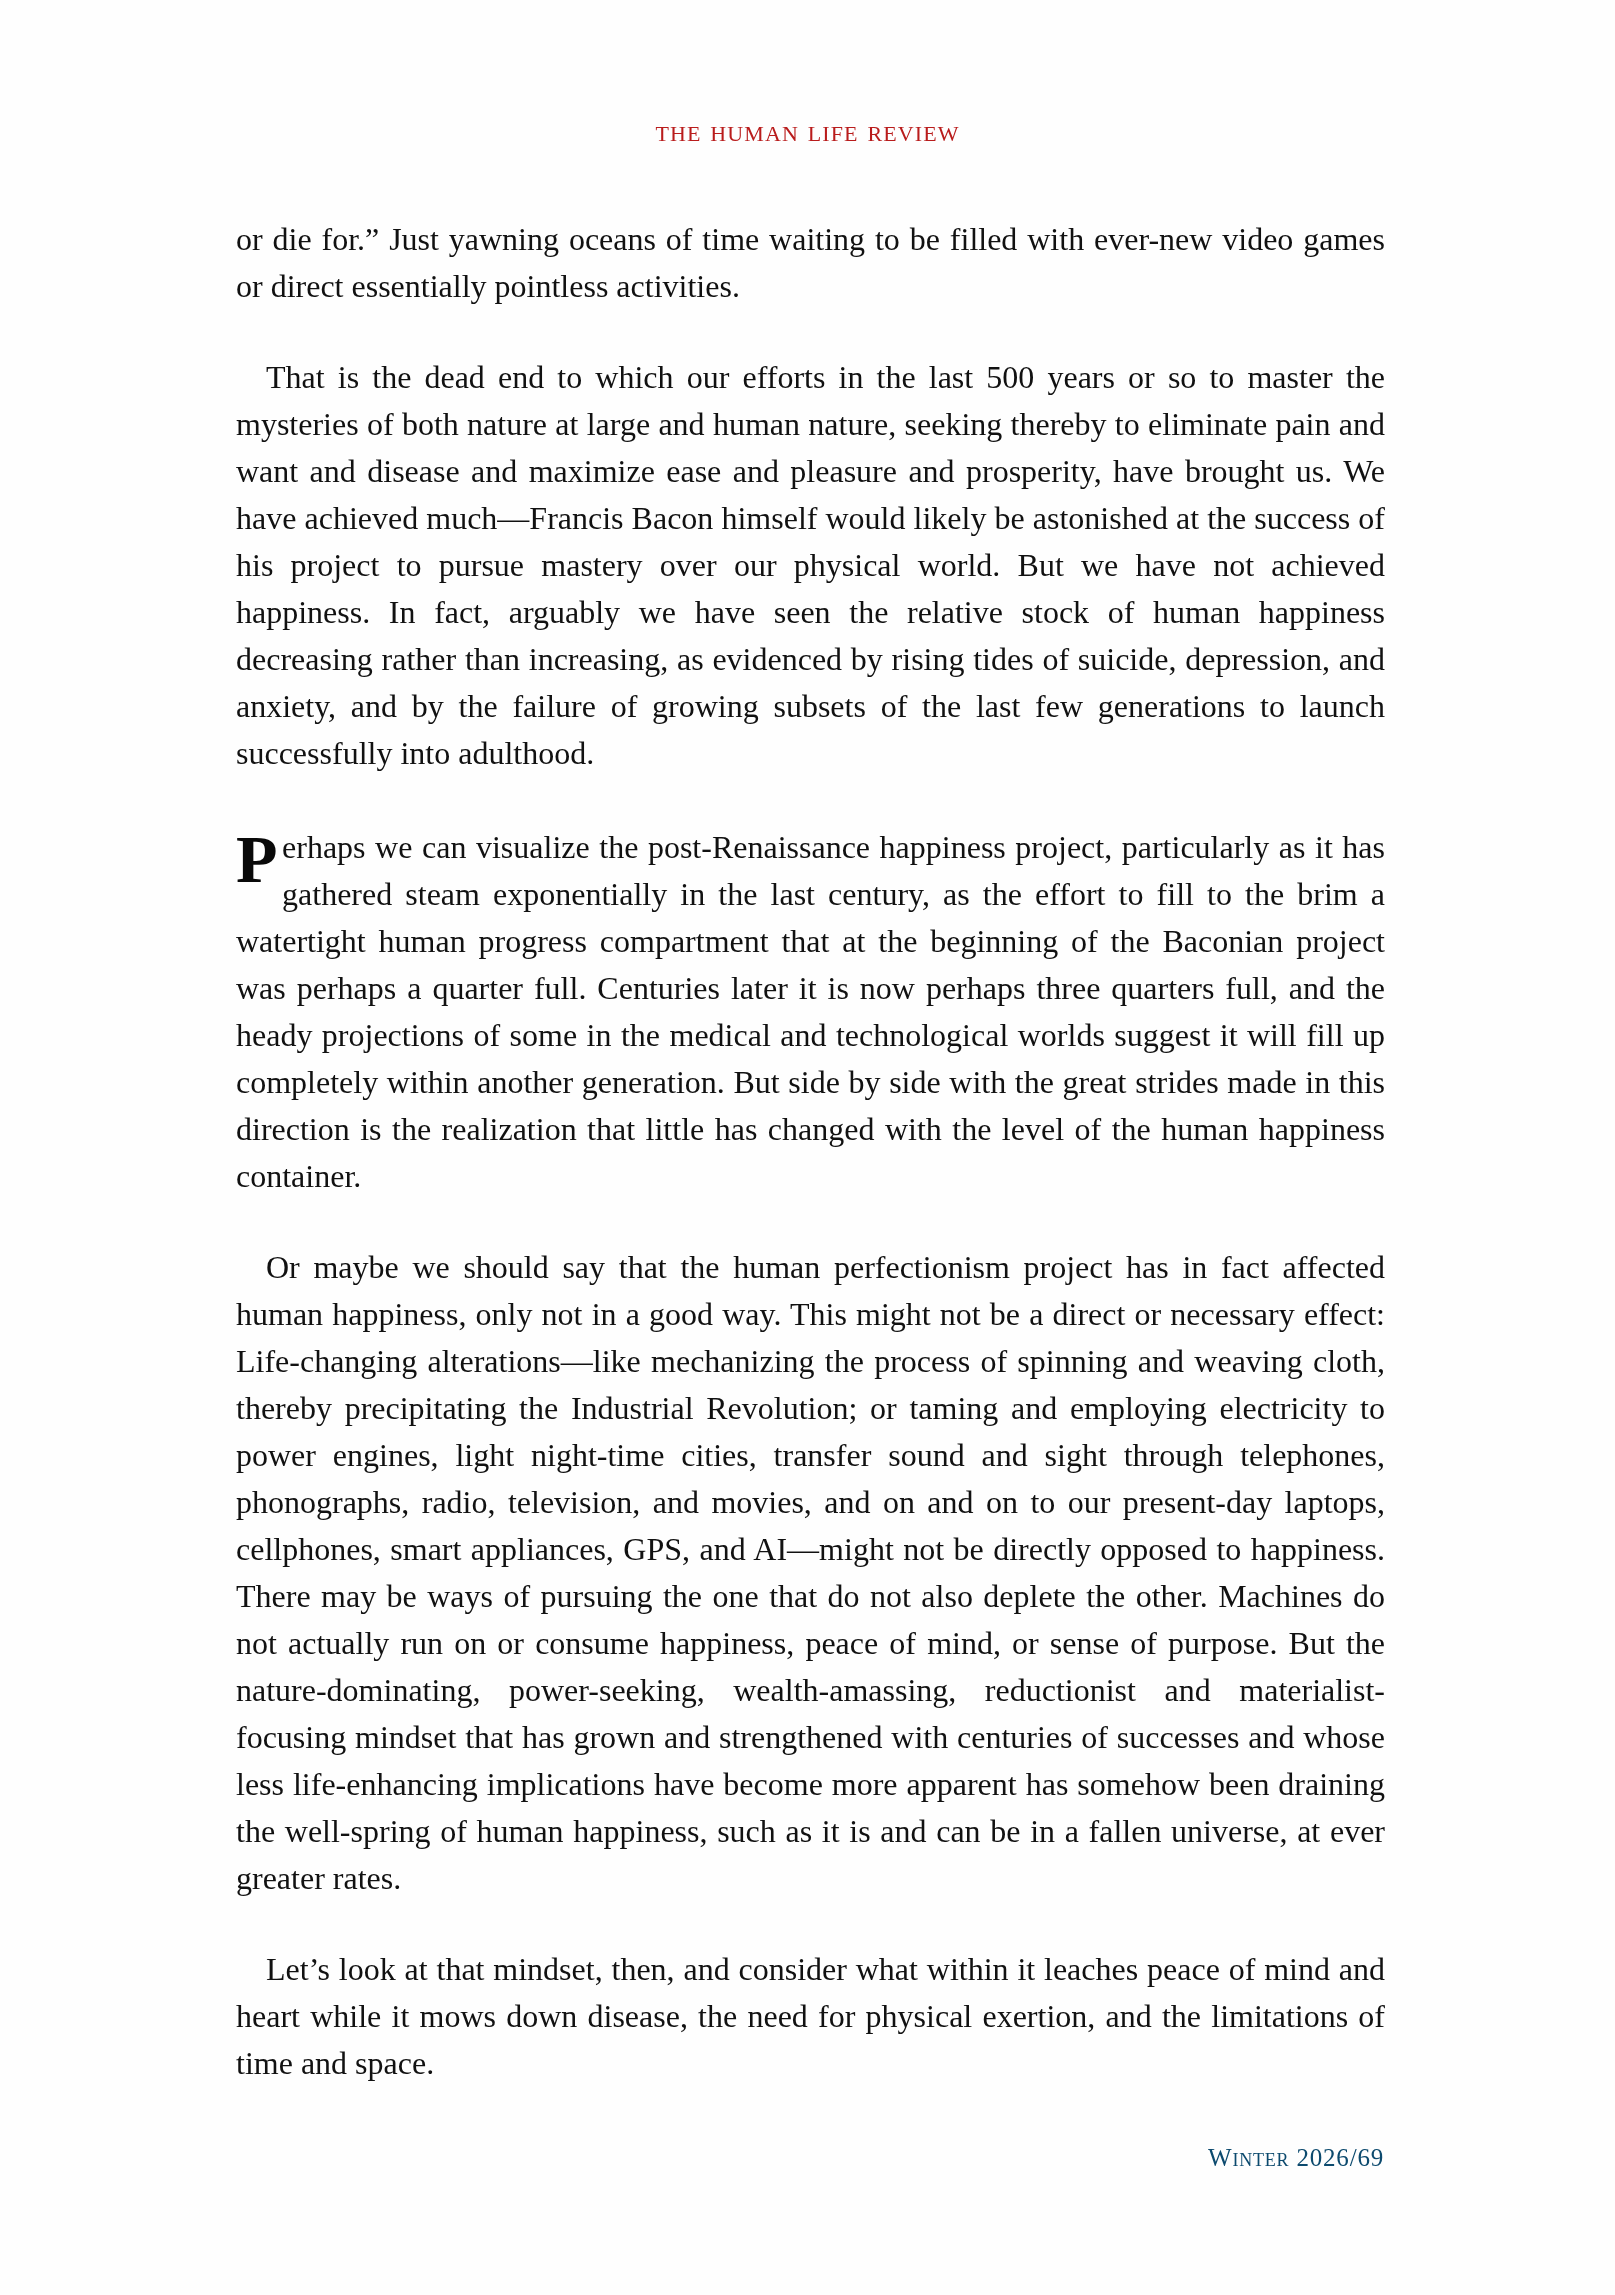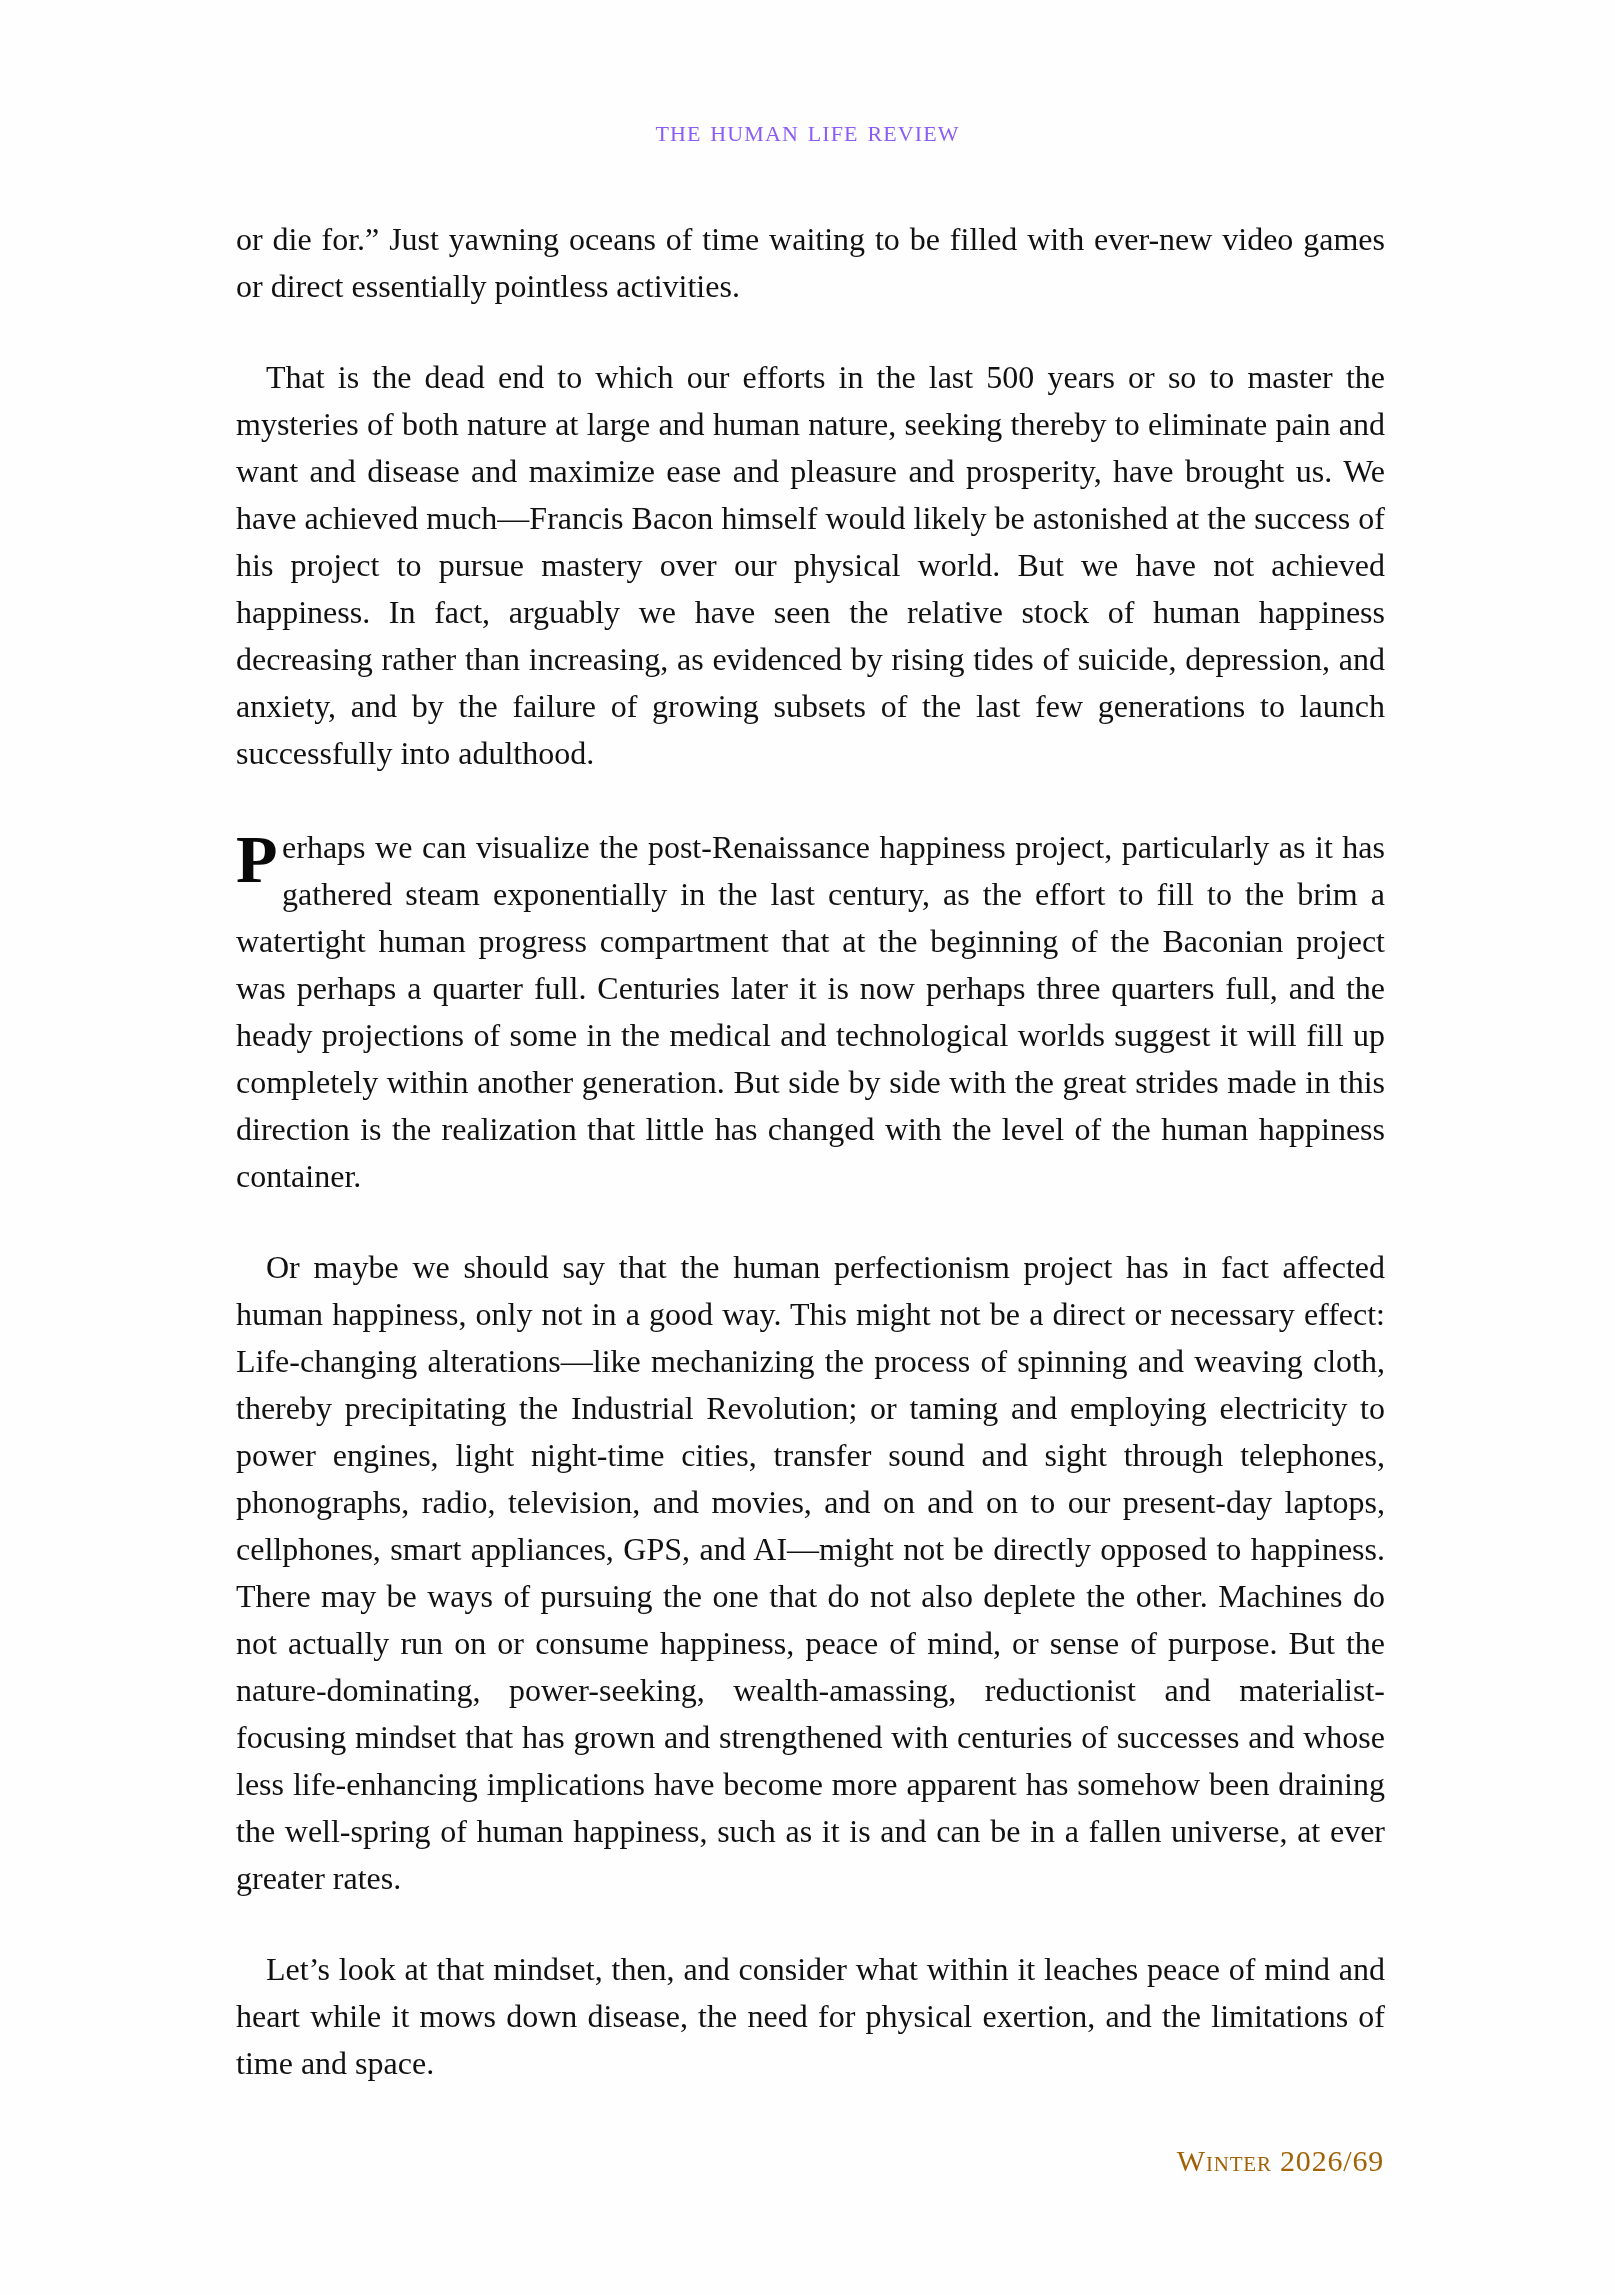--- a/index.html
+++ b/index.html
@@ -27,21 +27,21 @@
     top: 113px;
     left: 0;
     width: 1615px;
     text-align: center;
   }
   .running-head .rh-text {
     font-size: 31px;
     letter-spacing: 1.1px;
     font-variant: small-caps;
     text-transform: lowercase;
-    color: #8b5cf6;
+    color: #b91c1c;
   }
   
   .smallcaps {
     font-variant: small-caps;
   }
 
   
   .column {
     position: absolute;
     left: 236px;
@@ -88,24 +88,24 @@
   .footer {
     position: absolute;
     top: 2144px;
     left: 0;
     width: 1615px;
     padding-right: 231px;
     box-sizing: border-box;
     text-align: right;
   }
   .footer .ft-text {
-    font-size: 30px;
+    font-size: 25px;
     letter-spacing: 0.8px;
     font-variant: small-caps;
-    color: #a16207;
+    color: #0c4a6e;
   }
 </style>
 </head>
 <body>
 
 <div class="page">
 
   <div class="running-head">
     <span class="rh-text smallcaps">The Human Life Review</span>
   </div>

